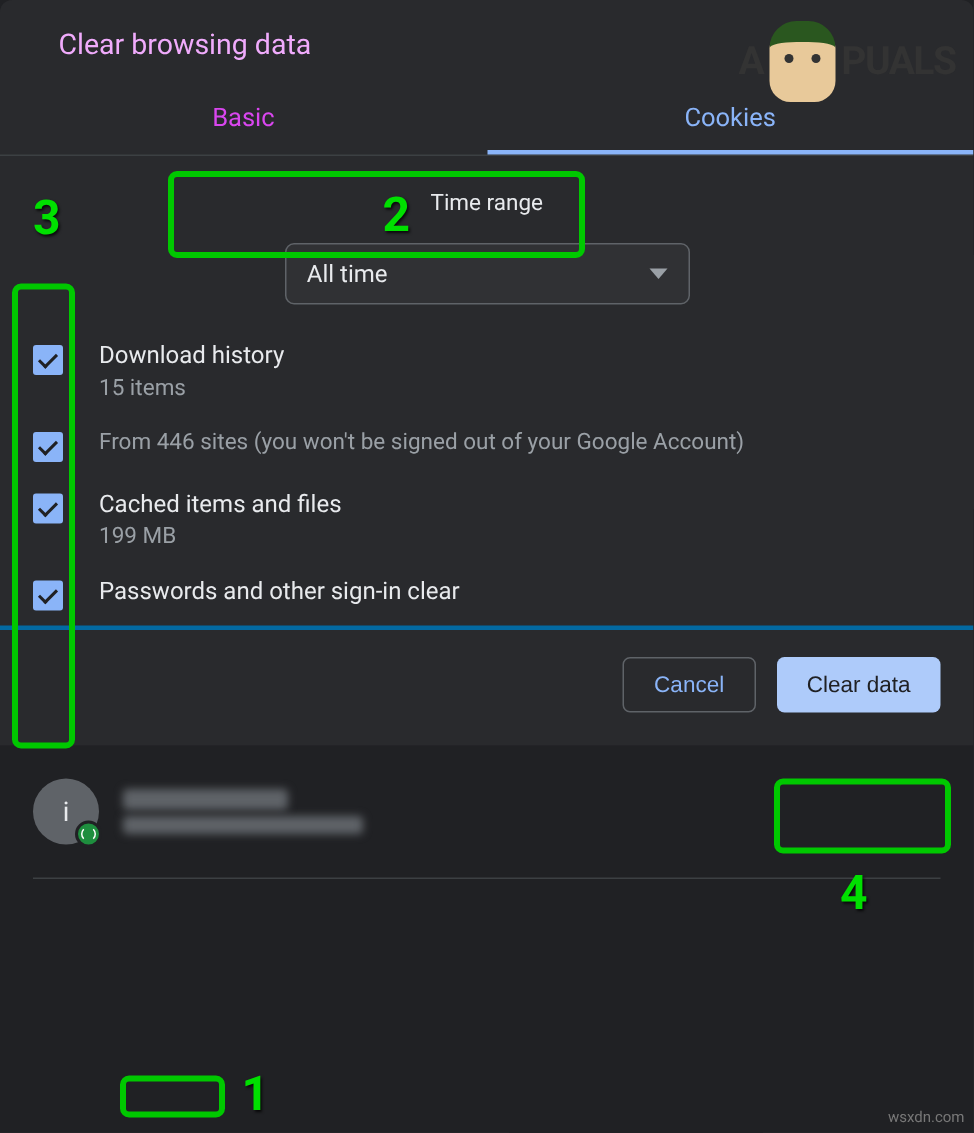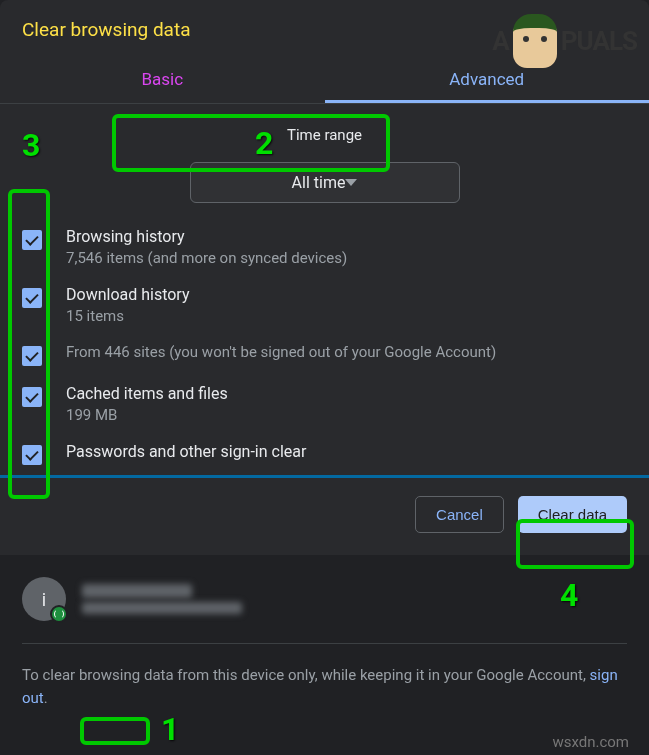--- a/index.html
+++ b/index.html
@@ -17,22 +17,22 @@
       overflow: hidden;
     }
     .dialog {
       background: #292a2d;
       border-radius: 8px 8px 0 0;
       padding: 0;
     }
     .dialog-title {
       font-size: 19px;
       font-weight: 400;
-      padding: 18px 22px 14px 22px;
-      color: #fde047;
+      padding: 18px 22px 14px 39px;
+      color: #f0abfc;
     }
     .tabs {
       display: flex;
       border-bottom: 1px solid #3c4043;
     }
     .tab {
       flex: 1;
       text-align: center;
       padding: 14px 0;
       font-size: 17px;
@@ -66,21 +66,21 @@
       color: #e8eaed;
       font-size: 15px;
     }
     .dropdown {
       background: #303134;
       border: 1px solid #5f6368;
       border-radius: 6px;
       padding: 10px 14px;
       display: flex;
       align-items: center;
-      justify-content: center;
+      justify-content: space-between;
       width: 270px;
       color: #e8eaed;
       font-size: 16px;
       cursor: pointer;
       position: relative;
     }
     .chevron {
       width: 0;
       height: 0;
       border-left: 6px solid transparent;
@@ -262,57 +262,48 @@
     .watermark-head::after { right: 10px; }
     .watermark-text {
       font-size: 26px;
       font-weight: 700;
       color: #333;
       letter-spacing: -1px;
     }
     .credit {
       position: absolute;
       bottom: 4px;
-      right: 20px;
+      right: 6px;
       color: #777;
-      font-size: 15px;
+      font-size: 10px;
     }
   </style>
 </head>
 <body>
 
 <div class="dialog">
   <div class="dialog-title">Clear browsing data</div>
   <div class="tabs">
     <div class="tab">Basic</div>
-    <div class="tab active">Advanced</div>
+    <div class="tab active">Cookies</div>
   </div>
   <div class="content">
     <div class="time-row">
       <span class="time-label">Time range</span>
       <div class="dropdown annot-target-2">
         <span>All time</span>
         <span class="chevron"></span>
       </div>
     </div>
     <div class="options">
       <div class="option-row">
         <div class="checkbox">
             <div class="checkmark"></div>
           </div>
         <div class="option-text">
-          <span class="option-title">Browsing history</span>
-          <span class="option-sub">7,546 items (and more on synced devices)</span>
-        </div>
-      </div>
-      <div class="option-row">
-        <div class="checkbox">
-            <div class="checkmark"></div>
-          </div>
-        <div class="option-text">
           <span class="option-title">Download history</span>
           <span class="option-sub">15 items</span>
         </div>
       </div>
       <div class="option-row">
         <div class="checkbox">
             <div class="checkmark"></div>
           </div>
         <div class="option-text">
           <span class="option-sub">From 446 sites (you won't be signed out of your Google Account)</span>
@@ -349,23 +340,20 @@
       <span>i</span>
       <div class="sync-badge">
           <div class="sync-arrows"></div>
         </div>
     </div>
     <div class="account-text">
       <div class="blurred" style="width:110px;height:14px"></div>
       <div class="blurred" style="width:160px;height:12px"></div>
     </div>
   </div>
-  <div class="footer-text">
-    <span>To clear browsing data from this device only, while keeping it in your Google Account, </span><span class="link">sign out</span><span>.</span>
-  </div>
 </div>
 
 <div class="annotation-box" style="left:112px;top:114px;width:278px;height:58px"></div>
 <div class="annotation-num" style="left:255px;top:124px">2</div>
 
 <div class="annotation-box" style="left:8px;top:189px;width:42px;height:310px"></div>
 <div class="annotation-num" style="left:22px;top:126px">3</div>
 
 <div class="annotation-box" style="left:516px;top:519px;width:118px;height:50px"></div>
 <div class="annotation-num" style="left:560px;top:576px">4</div>

